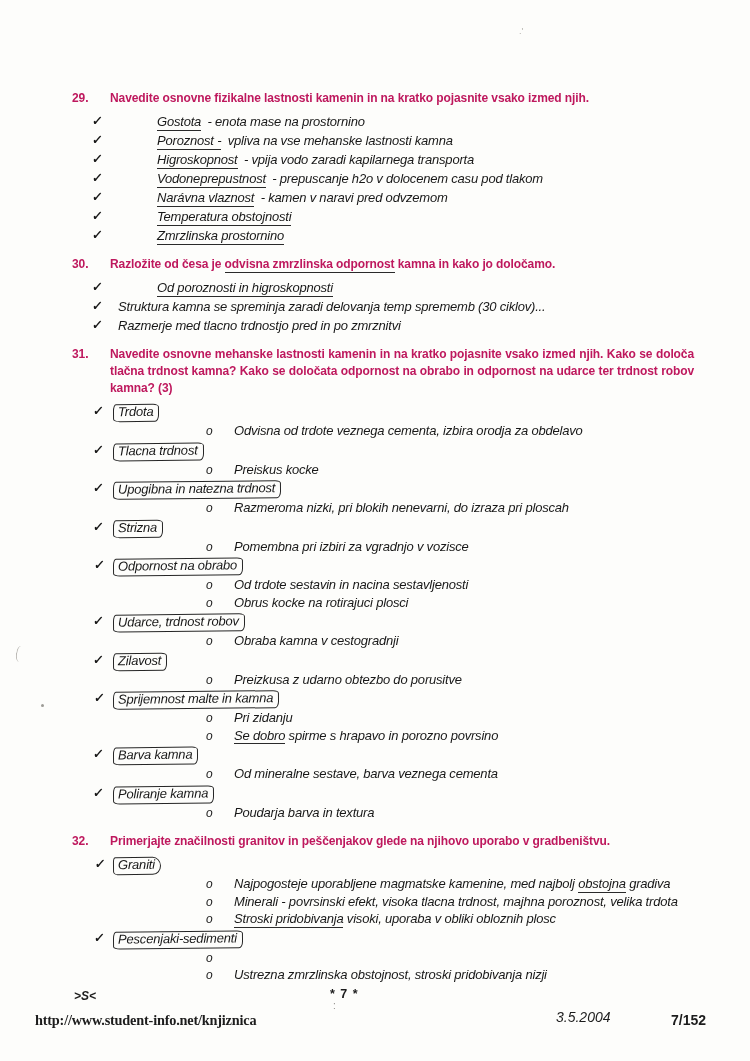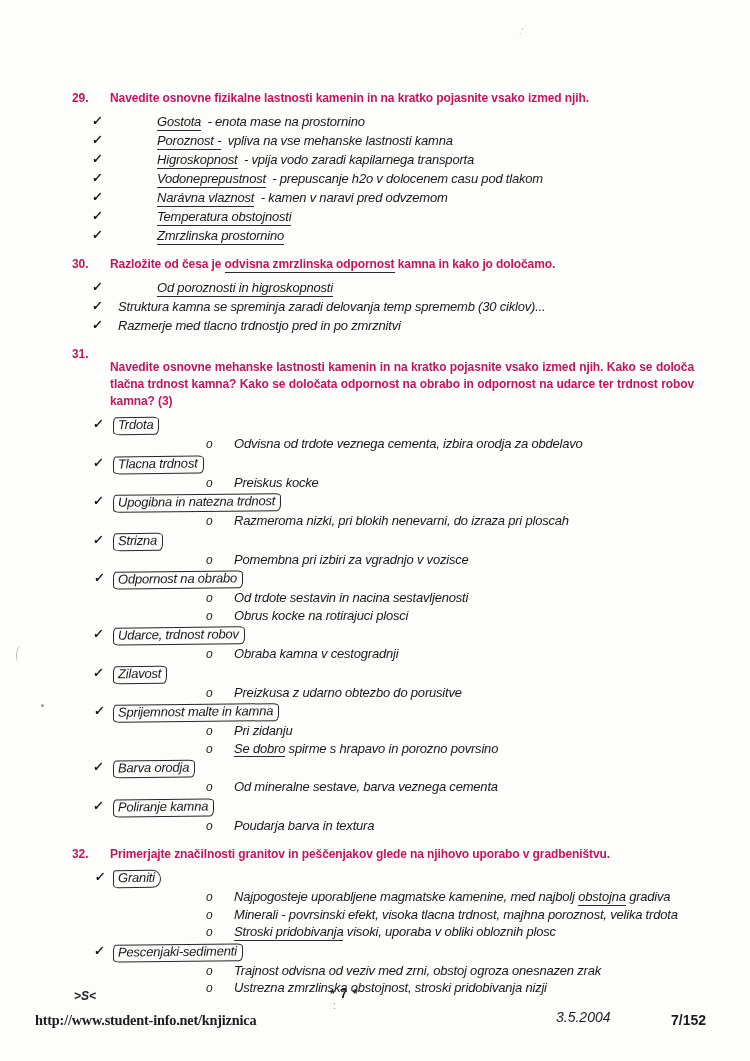--- a/index.html
+++ b/index.html
@@ -11,21 +11,21 @@
   .page{position:absolute;inset:0;}
   .content{position:absolute;left:72px;top:90px;width:622px;}
 
   .typed{font-family:"Liberation Sans",sans-serif;font-weight:bold;
          font-size:12px;line-height:17px;letter-spacing:-0.1px;color:#be185d;}
   .hand{font-family:"Liberation Sans",sans-serif;font-style:italic;
         font-size:13px;line-height:16px;letter-spacing:-0.2px;color:#181818;}
 
   .question{margin-bottom:11px;}
   .q-head{display:grid;grid-template-columns:38px 1fr;margin-bottom:6px;}
-  .q-title.just{text-align:justify;margin-top:13px;}
+  .q-title.just{text-align:justify;}
 
   .bullets{margin-left:20px;}
   .bullet{display:flex;margin:1px 0;}
   .check{width:26px;flex:none;font-style:normal;font-weight:bold;font-size:12.5px;
          transform:skewX(-6deg);color:#161616;}
   .b-body{flex:1;min-width:0;}
   .b-line{margin:1px 0;white-space:nowrap;}
   .sub{display:flex;margin:1.5px 0;margin-left:88px;white-space:nowrap;}
   .sub-o{width:28px;flex:none;font-size:12px;color:#222;}
   .sub-text{flex:none;}
@@ -224,21 +224,21 @@
               </div>
               <div class="sub">
                 <span class="sub-o">o</span>
                 <span class="sub-text"><span class="seg u-hand">Se dobro</span><span class="seg"> spirme s hrapavo in porozno povrsino</span></span>
               </div>
             </div>
           </div>
           <div class="bullet hand">
             <span class="check">✓</span>
             <div class="b-body">
-              <div class="b-line"><span class="term box-hand">Barva orodja</span></div>
+              <div class="b-line"><span class="term box-hand">Barva kamna</span></div>
               <div class="sub">
                 <span class="sub-o">o</span>
                 <span class="sub-text"><span class="seg">Od mineralne sestave, barva veznega cementa</span></span>
               </div>
             </div>
           </div>
           <div class="bullet hand">
             <span class="check">✓</span>
             <div class="b-body">
               <div class="b-line"><span class="term box-hand">Poliranje kamna</span></div>
@@ -273,21 +273,20 @@
                 <span class="sub-text"><span class="seg u-hand">Stroski pridobivanja</span><span class="seg"> visoki, uporaba v obliki obloznih plosc</span></span>
               </div>
             </div>
           </div>
           <div class="bullet hand">
             <span class="check">✓</span>
             <div class="b-body">
               <div class="b-line"><span class="term box-hand">Pescenjaki-sedimenti</span></div>
               <div class="sub">
                 <span class="sub-o">o</span>
-                <span class="sub-text"><span class="seg">Trajnost odvisna od veziv med zrni, obstoj ogroza onesnazen zrak</span></span>
               </div>
               <div class="sub">
                 <span class="sub-o">o</span>
                 <span class="sub-text"><span class="seg">Ustrezna zmrzlinska obstojnost, stroski pridobivanja nizji</span></span>
               </div>
             </div>
           </div>
         </div>
       </section>
     </main>

